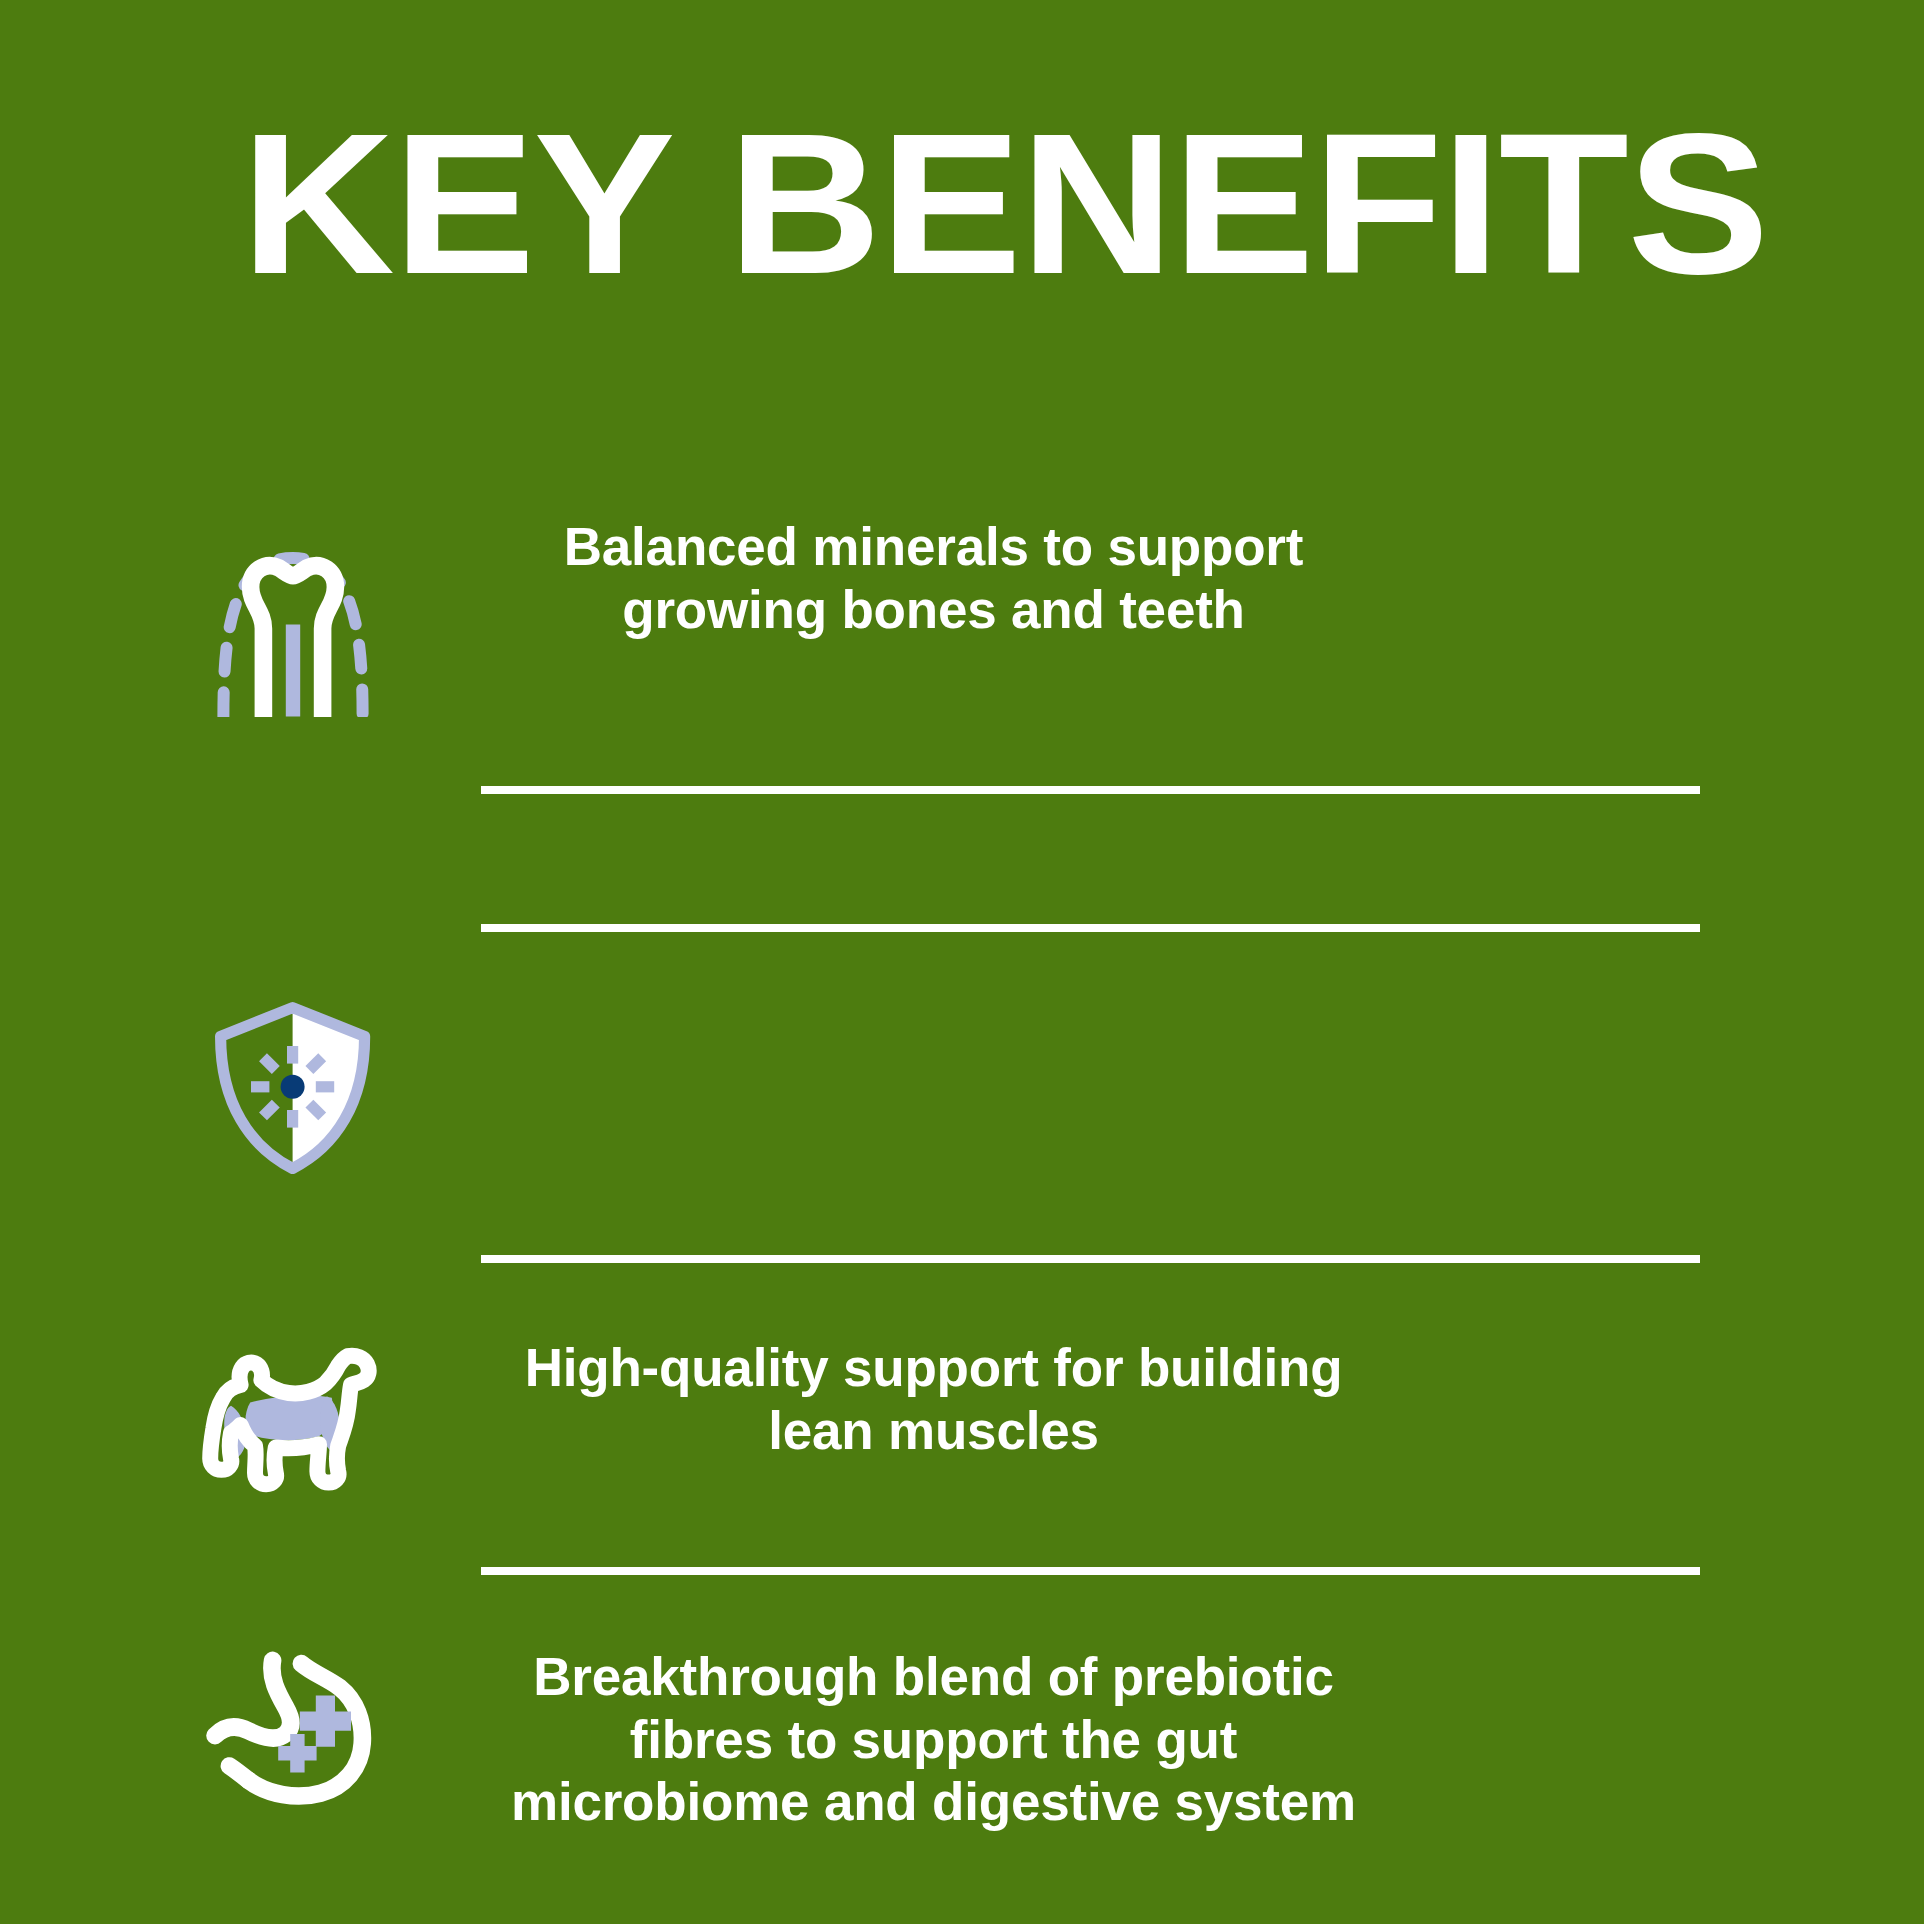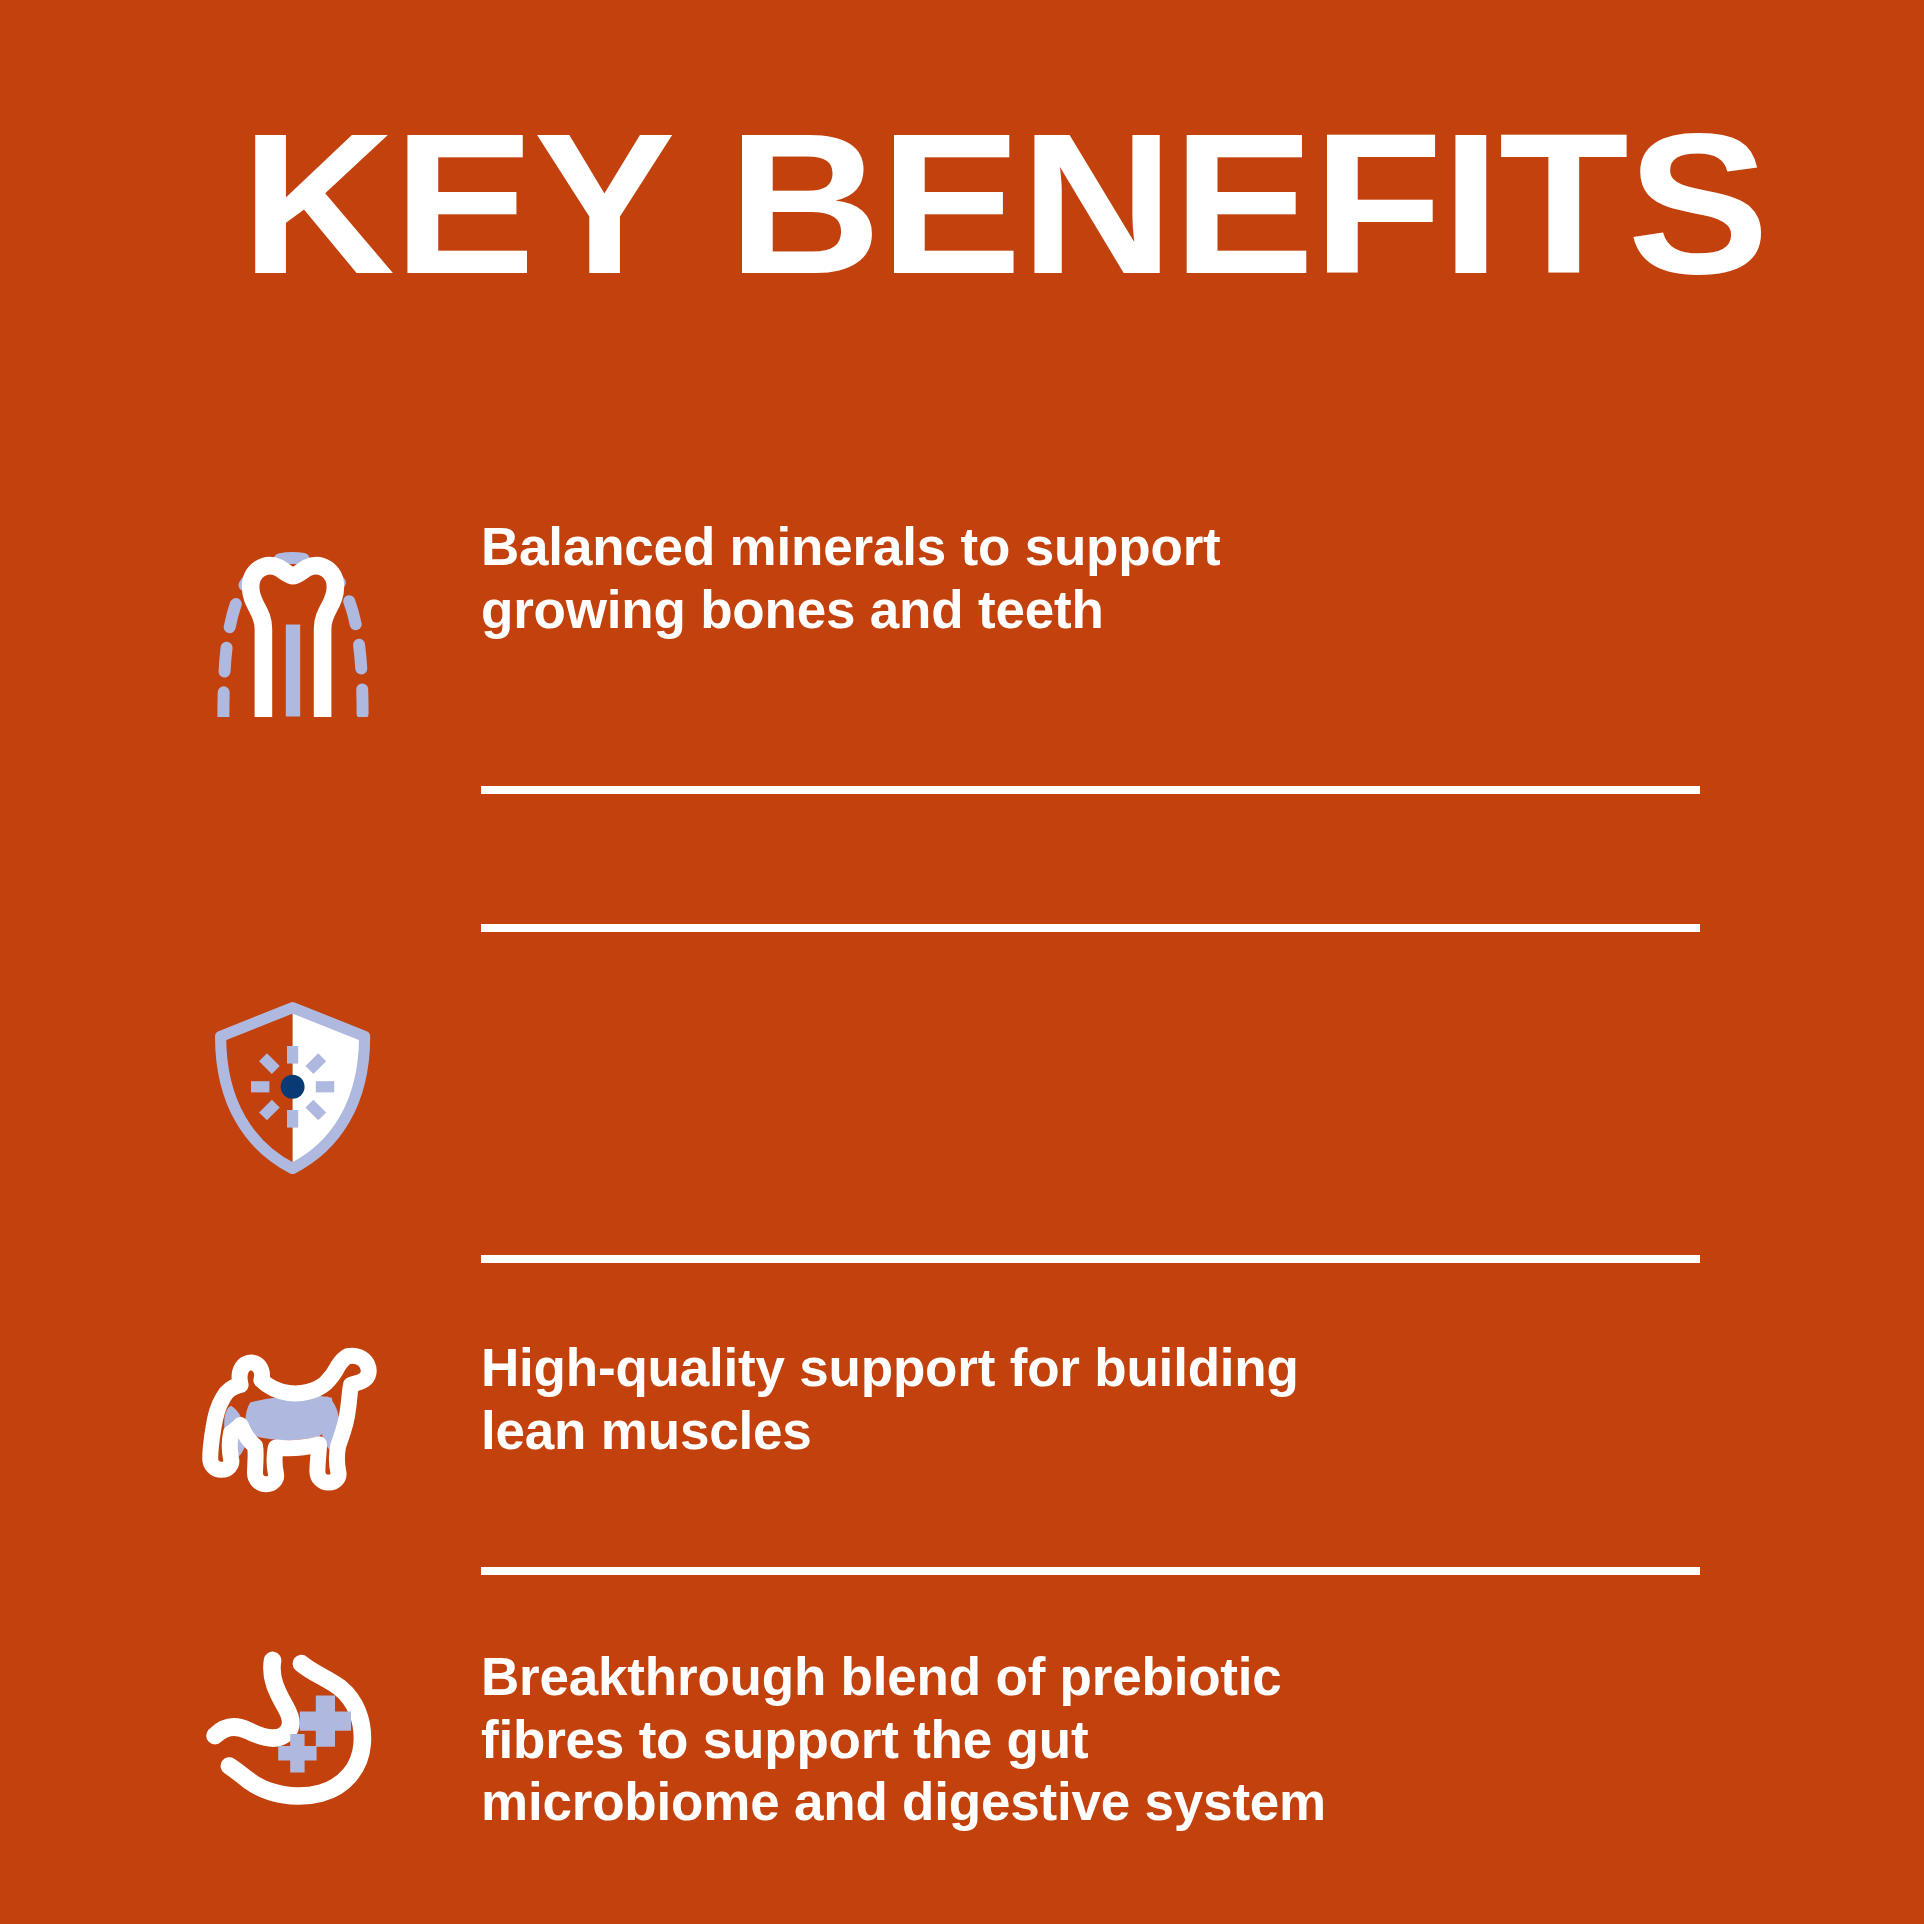--- a/index.html
+++ b/index.html
@@ -11,21 +11,21 @@
     height: 1925px;
     background: #083b76;
     font-family: "Liberation Sans", sans-serif;
     overflow: hidden;
   }
 
   .poster {
     position: relative;
     width: 1925px;
     height: 1925px;
-    background: #c2410c;
+    background: #4d7c0f;
     box-sizing: border-box;
   }
 
   
   .title {
     position: absolute;
     left: 241px;
     top: 103px;
     color: #ffffff;
     font-family: "Liberation Sans Narrow", "Liberation Sans", sans-serif;
@@ -46,20 +46,21 @@
     width: 1925px;
   }
 
   .row {
     position: relative;
     display: flex;
     align-items: flex-start;
     width: 1611px;
     box-sizing: border-box;
     padding-left: 184px;
+    text-align: center;
   }
 
   .icon-cell {
     width: 217px;
     flex: 0 0 217px;
     display: flex;
     align-items: flex-start;
     justify-content: center;
   }
 

